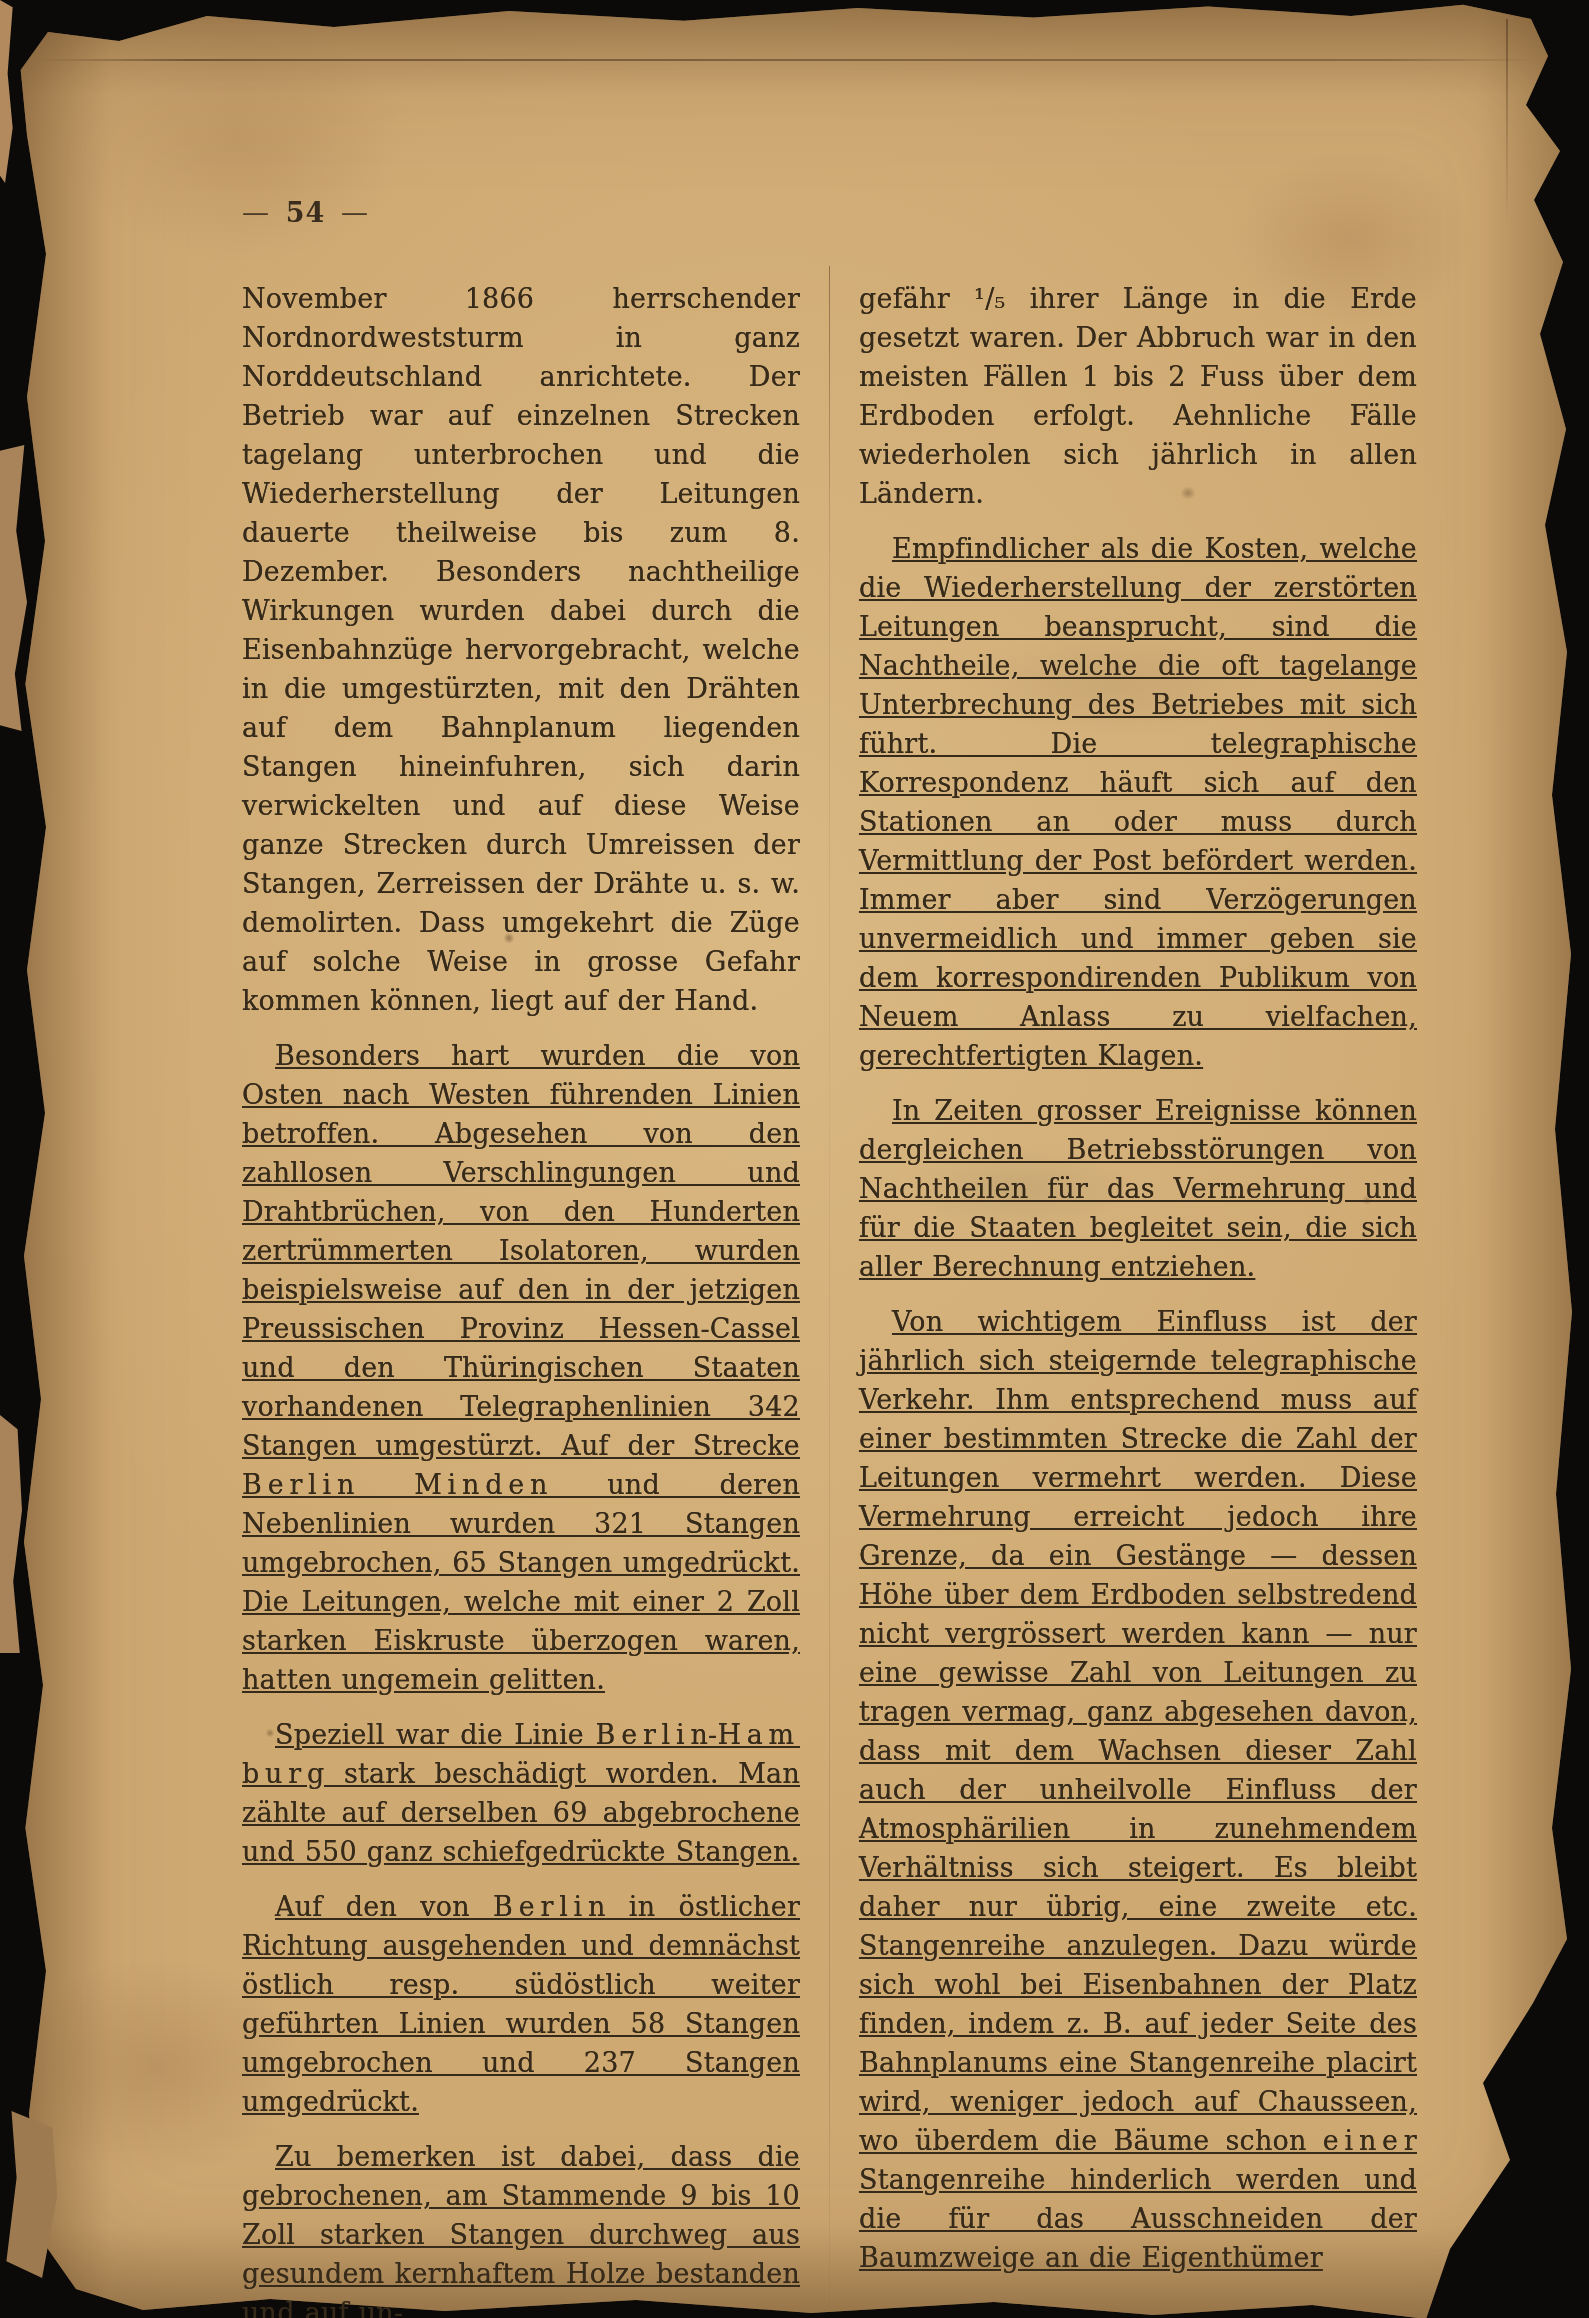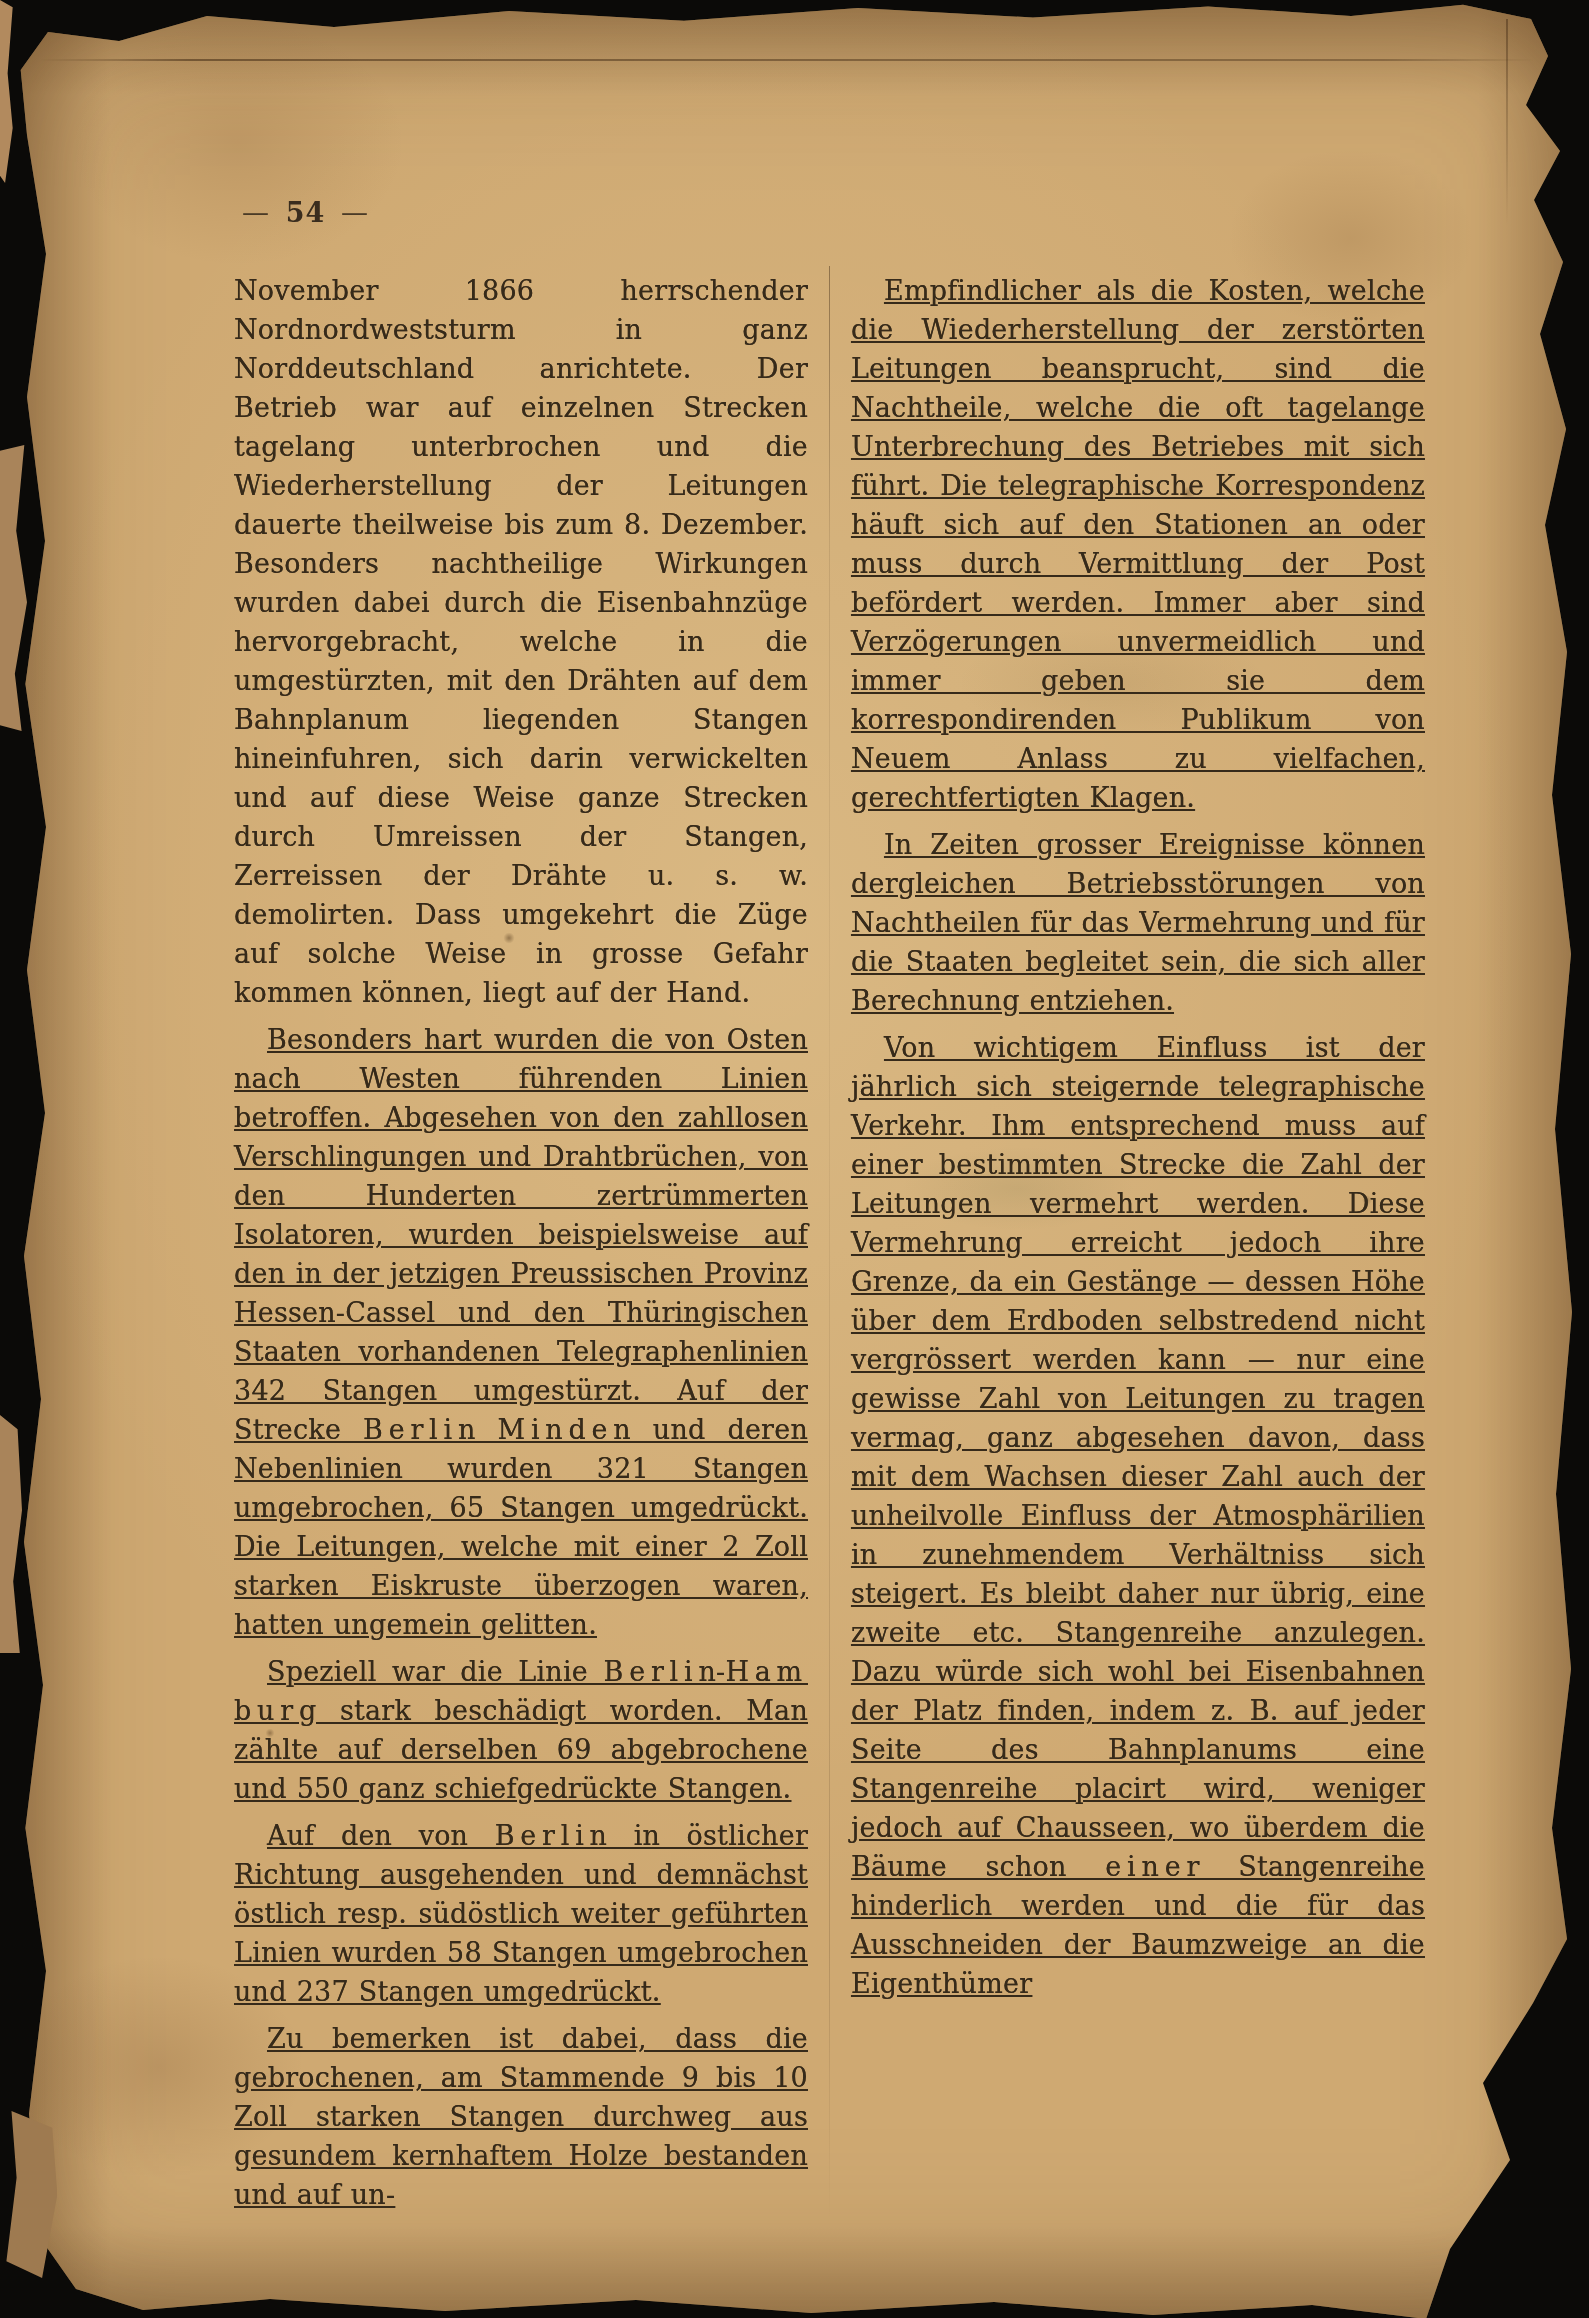--- a/index.html
+++ b/index.html
@@ -93,21 +93,21 @@
   .col { width: 590px; font-size: 27px; line-height: 39px;
          letter-spacing: 0.2px; word-spacing: 1.2px;
          text-shadow: 0 0 0.5px rgba(52,40,24,0.8); }
   .divider {
     width: 1.6px; margin: 3.2px 12.7px 0; align-self: stretch;
     background: linear-gradient(180deg,
       rgba(60,40,20,0.45) 0%, rgba(60,40,20,0.12) 14%,
       rgba(60,40,20,0.05) 40%, rgba(60,40,20,0.18) 86%,
       rgba(60,40,20,0.0) 100%);
   }
-  .para { margin: 8px; text-align: justify; }
+  .para { margin: 16px; text-align: justify; }
   .para.indent { text-indent: 33px; text-decoration: underline; }
 </style>
 </head>
 <body>
 
 <div class="scan">
 
   <div class="paper"></div>
 
   <div class="frag frag-top-left"></div>
@@ -129,20 +129,21 @@
     <div class="columns">
       <div class="col col-left">
           <p class="para">November 1866 herrschender Nordnordweststurm in ganz Norddeutschland anrichtete. Der Betrieb war auf einzelnen Strecken tagelang unterbrochen und die Wiederherstellung der Leitungen dauerte theilweise bis zum 8. Dezember. Besonders nachtheilige Wirkungen wurden dabei durch die Eisenbahnzüge hervorgebracht, welche in die umgestürzten, mit den Drähten auf dem Bahnplanum liegenden Stangen hineinfuhren, sich darin verwickelten und auf diese Weise ganze Strecken durch Umreissen der Stangen, Zerreissen der Drähte u. s. w. demolirten. Dass umgekehrt die Züge auf solche Weise in grosse Gefahr kommen können, liegt auf der Hand.</p>
           <p class="para indent">Besonders hart wurden die von Osten nach Westen führenden Linien betroffen. Abgesehen von den zahllosen Verschlingungen und Drahtbrüchen, von den Hunderten zertrümmerten Isolatoren, wurden beispielsweise auf den in der jetzigen Preussischen Provinz Hessen-Cassel und den Thüringischen Staaten vorhandenen Telegraphenlinien 342 Stangen umgestürzt. Auf der Strecke B e r l i n M i n d e n und deren Nebenlinien wurden 321 Stangen umgebrochen, 65 Stangen umgedrückt. Die Leitungen, welche mit einer 2 Zoll starken Eiskruste überzogen waren, hatten ungemein gelitten.</p>
           <p class="para indent">Speziell war die Linie B e r l i n-H a m b u r g stark beschädigt worden. Man zählte auf derselben 69 abgebrochene und 550 ganz schiefgedrückte Stangen.</p>
           <p class="para indent">Auf den von B e r l i n in östlicher Richtung ausgehenden und demnächst östlich resp. südöstlich weiter geführten Linien wurden 58 Stangen umgebrochen und 237 Stangen umgedrückt.</p>
           <p class="para indent">Zu bemerken ist dabei, dass die gebrochenen, am Stammende 9 bis 10 Zoll starken Stangen durchweg aus gesundem kernhaftem Holze bestanden und auf un-</p>
         </div>
       <div class="divider"></div>
       <div class="col col-right">
+          <p class="para">gefähr ¹/₅ ihrer Länge in die Erde gesetzt waren. Der Abbruch war in den meisten Fällen 1 bis 2 Fuss über dem Erdboden erfolgt. Aehnliche Fälle wiederholen sich jährlich in allen Ländern.</p>
           <p class="para indent">Empfindlicher als die Kosten, welche die Wiederherstellung der zerstörten Leitungen beansprucht, sind die Nachtheile, welche die oft tagelange Unterbrechung des Betriebes mit sich führt. Die telegraphische Korrespondenz häuft sich auf den Stationen an oder muss durch Vermittlung der Post befördert werden. Immer aber sind Verzögerungen unvermeidlich und immer geben sie dem korrespondirenden Publikum von Neuem Anlass zu vielfachen, gerechtfertigten Klagen.</p>
           <p class="para indent">In Zeiten grosser Ereignisse können dergleichen Betriebsstörungen von Nachtheilen für das Vermehrung und für die Staaten begleitet sein, die sich aller Berechnung entziehen.</p>
           <p class="para indent">Von wichtigem Einfluss ist der jährlich sich steigernde telegraphische Verkehr. Ihm entsprechend muss auf einer bestimmten Strecke die Zahl der Leitungen vermehrt werden. Diese Vermehrung erreicht jedoch ihre Grenze, da ein Gestänge — dessen Höhe über dem Erdboden selbstredend nicht vergrössert werden kann — nur eine gewisse Zahl von Leitungen zu tragen vermag, ganz abgesehen davon, dass mit dem Wachsen dieser Zahl auch der unheilvolle Einfluss der Atmosphärilien in zunehmendem Verhältniss sich steigert. Es bleibt daher nur übrig, eine zweite etc. Stangenreihe anzulegen. Dazu würde sich wohl bei Eisenbahnen der Platz finden, indem z. B. auf jeder Seite des Bahnplanums eine Stangenreihe placirt wird, weniger jedoch auf Chausseen, wo überdem die Bäume schon e i n e r Stangenreihe hinderlich werden und die für das Ausschneiden der Baumzweige an die Eigenthümer</p>
         </div>
     </div>
 
   </div>
 </div>
 
 

